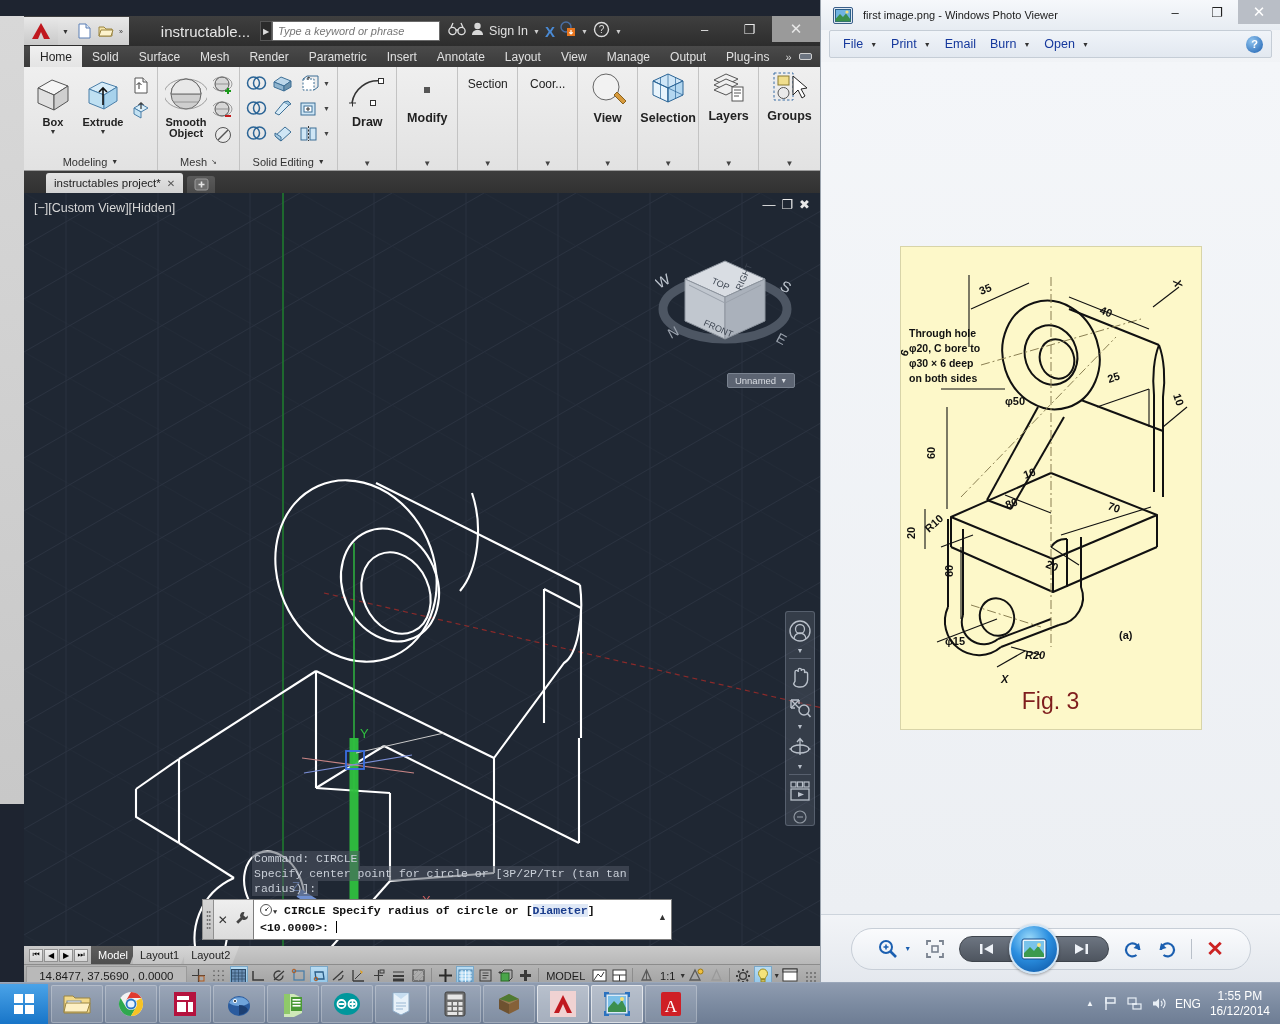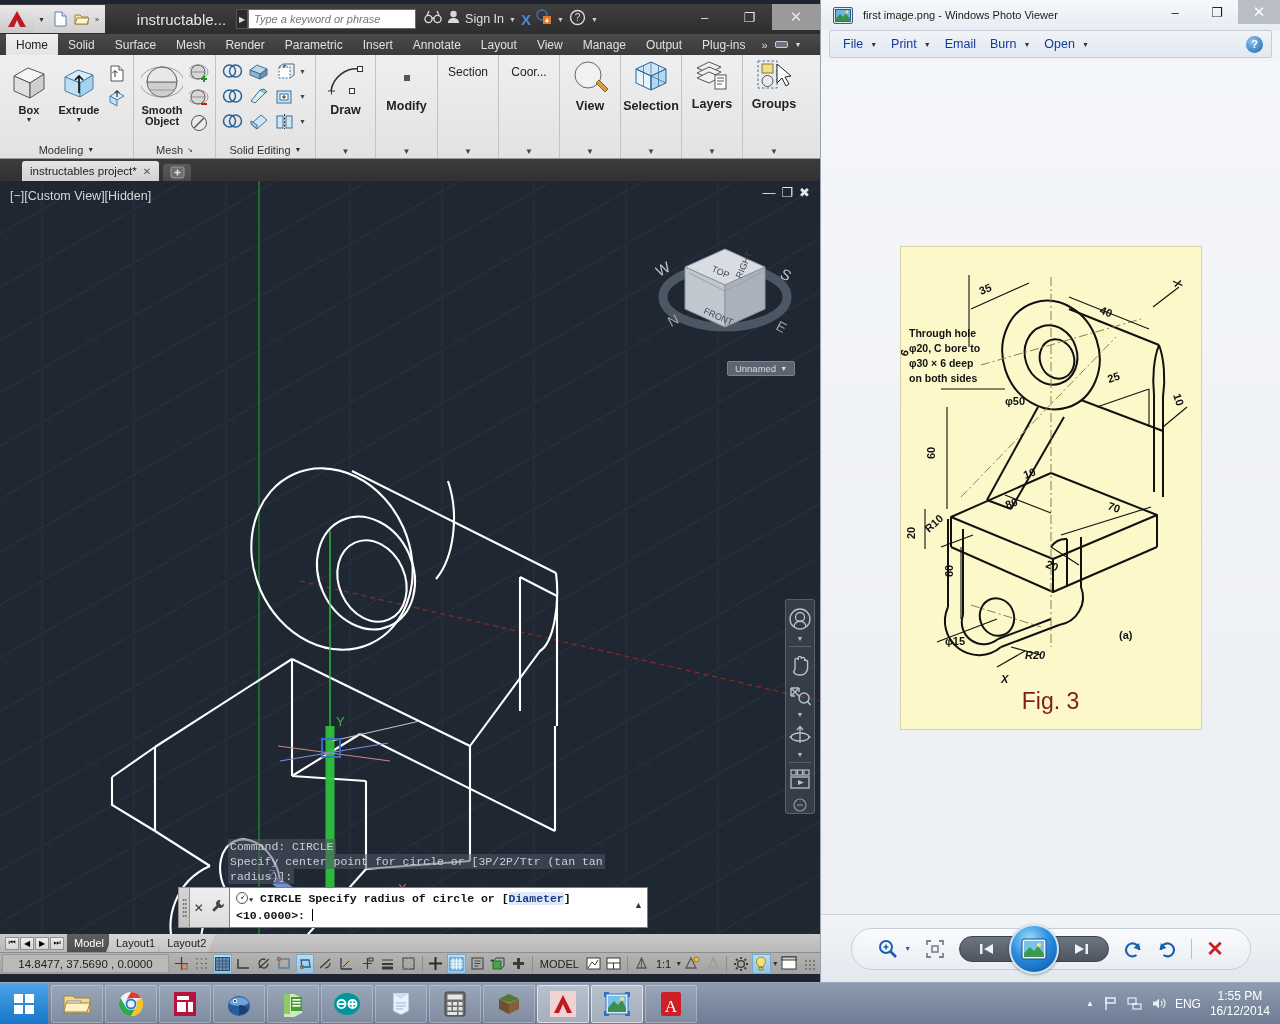--- a/index.html
+++ b/index.html
@@ -6,22 +6,23 @@
   html, body {
     width: 1280px; height: 1024px;
     overflow: hidden;
     font-family: "Liberation Sans", sans-serif;
     background: #1e2430;
   }
   .screen { position: relative; width: 1280px; height: 1024px; }
 
   
   .acad-window {
-    position: absolute; left: 0; top: 4px; width: 820px; height: 788px;
+    position: absolute; left: 0; top: 16px; width: 820px; height: 788px;
     background: linear-gradient(#d8d8d8, #c8c8c8);
+    padding-left: 24px;
   }
   .acad-titlebar {
     position: relative; height: 30px;
     background: linear-gradient(#3f3f3f, #2d2d2d);
     display: flex; align-items: center;
   }
   .acad-logo {
     width: 34px; height: 28px; display: flex; align-items: center; justify-content: center;
     background: linear-gradient(#e8e8e8, #c9c9c9);
   }

